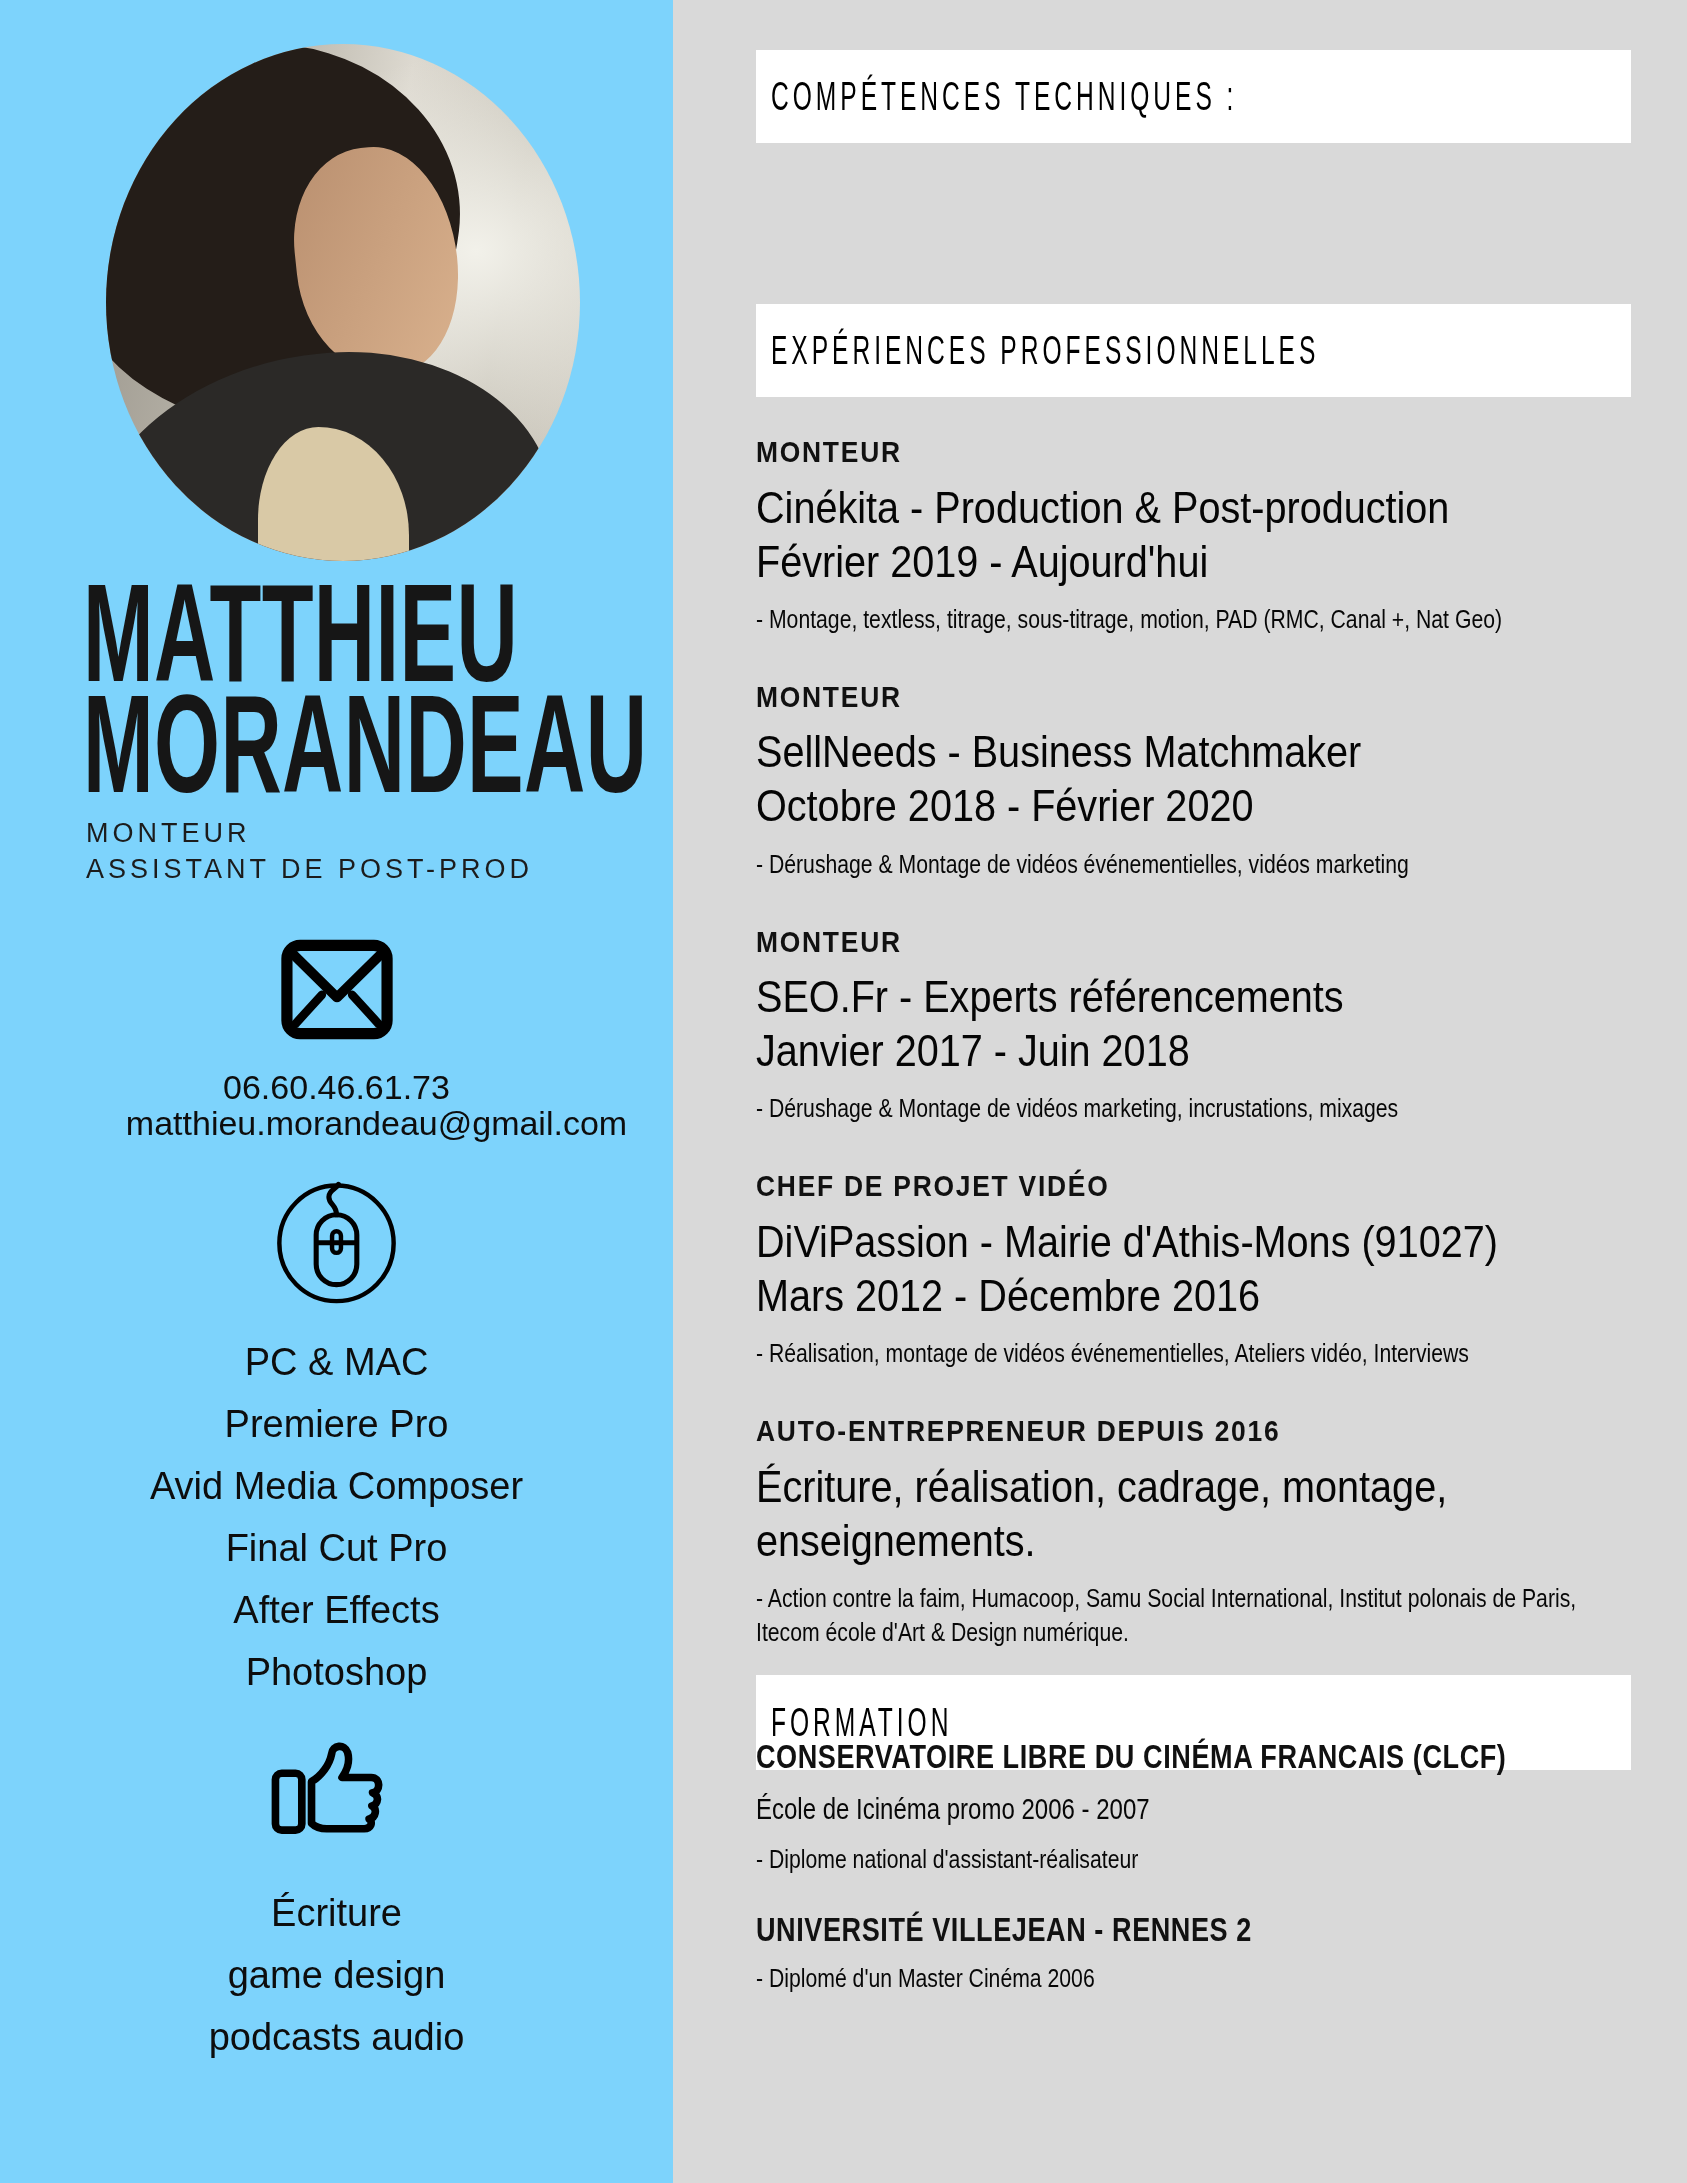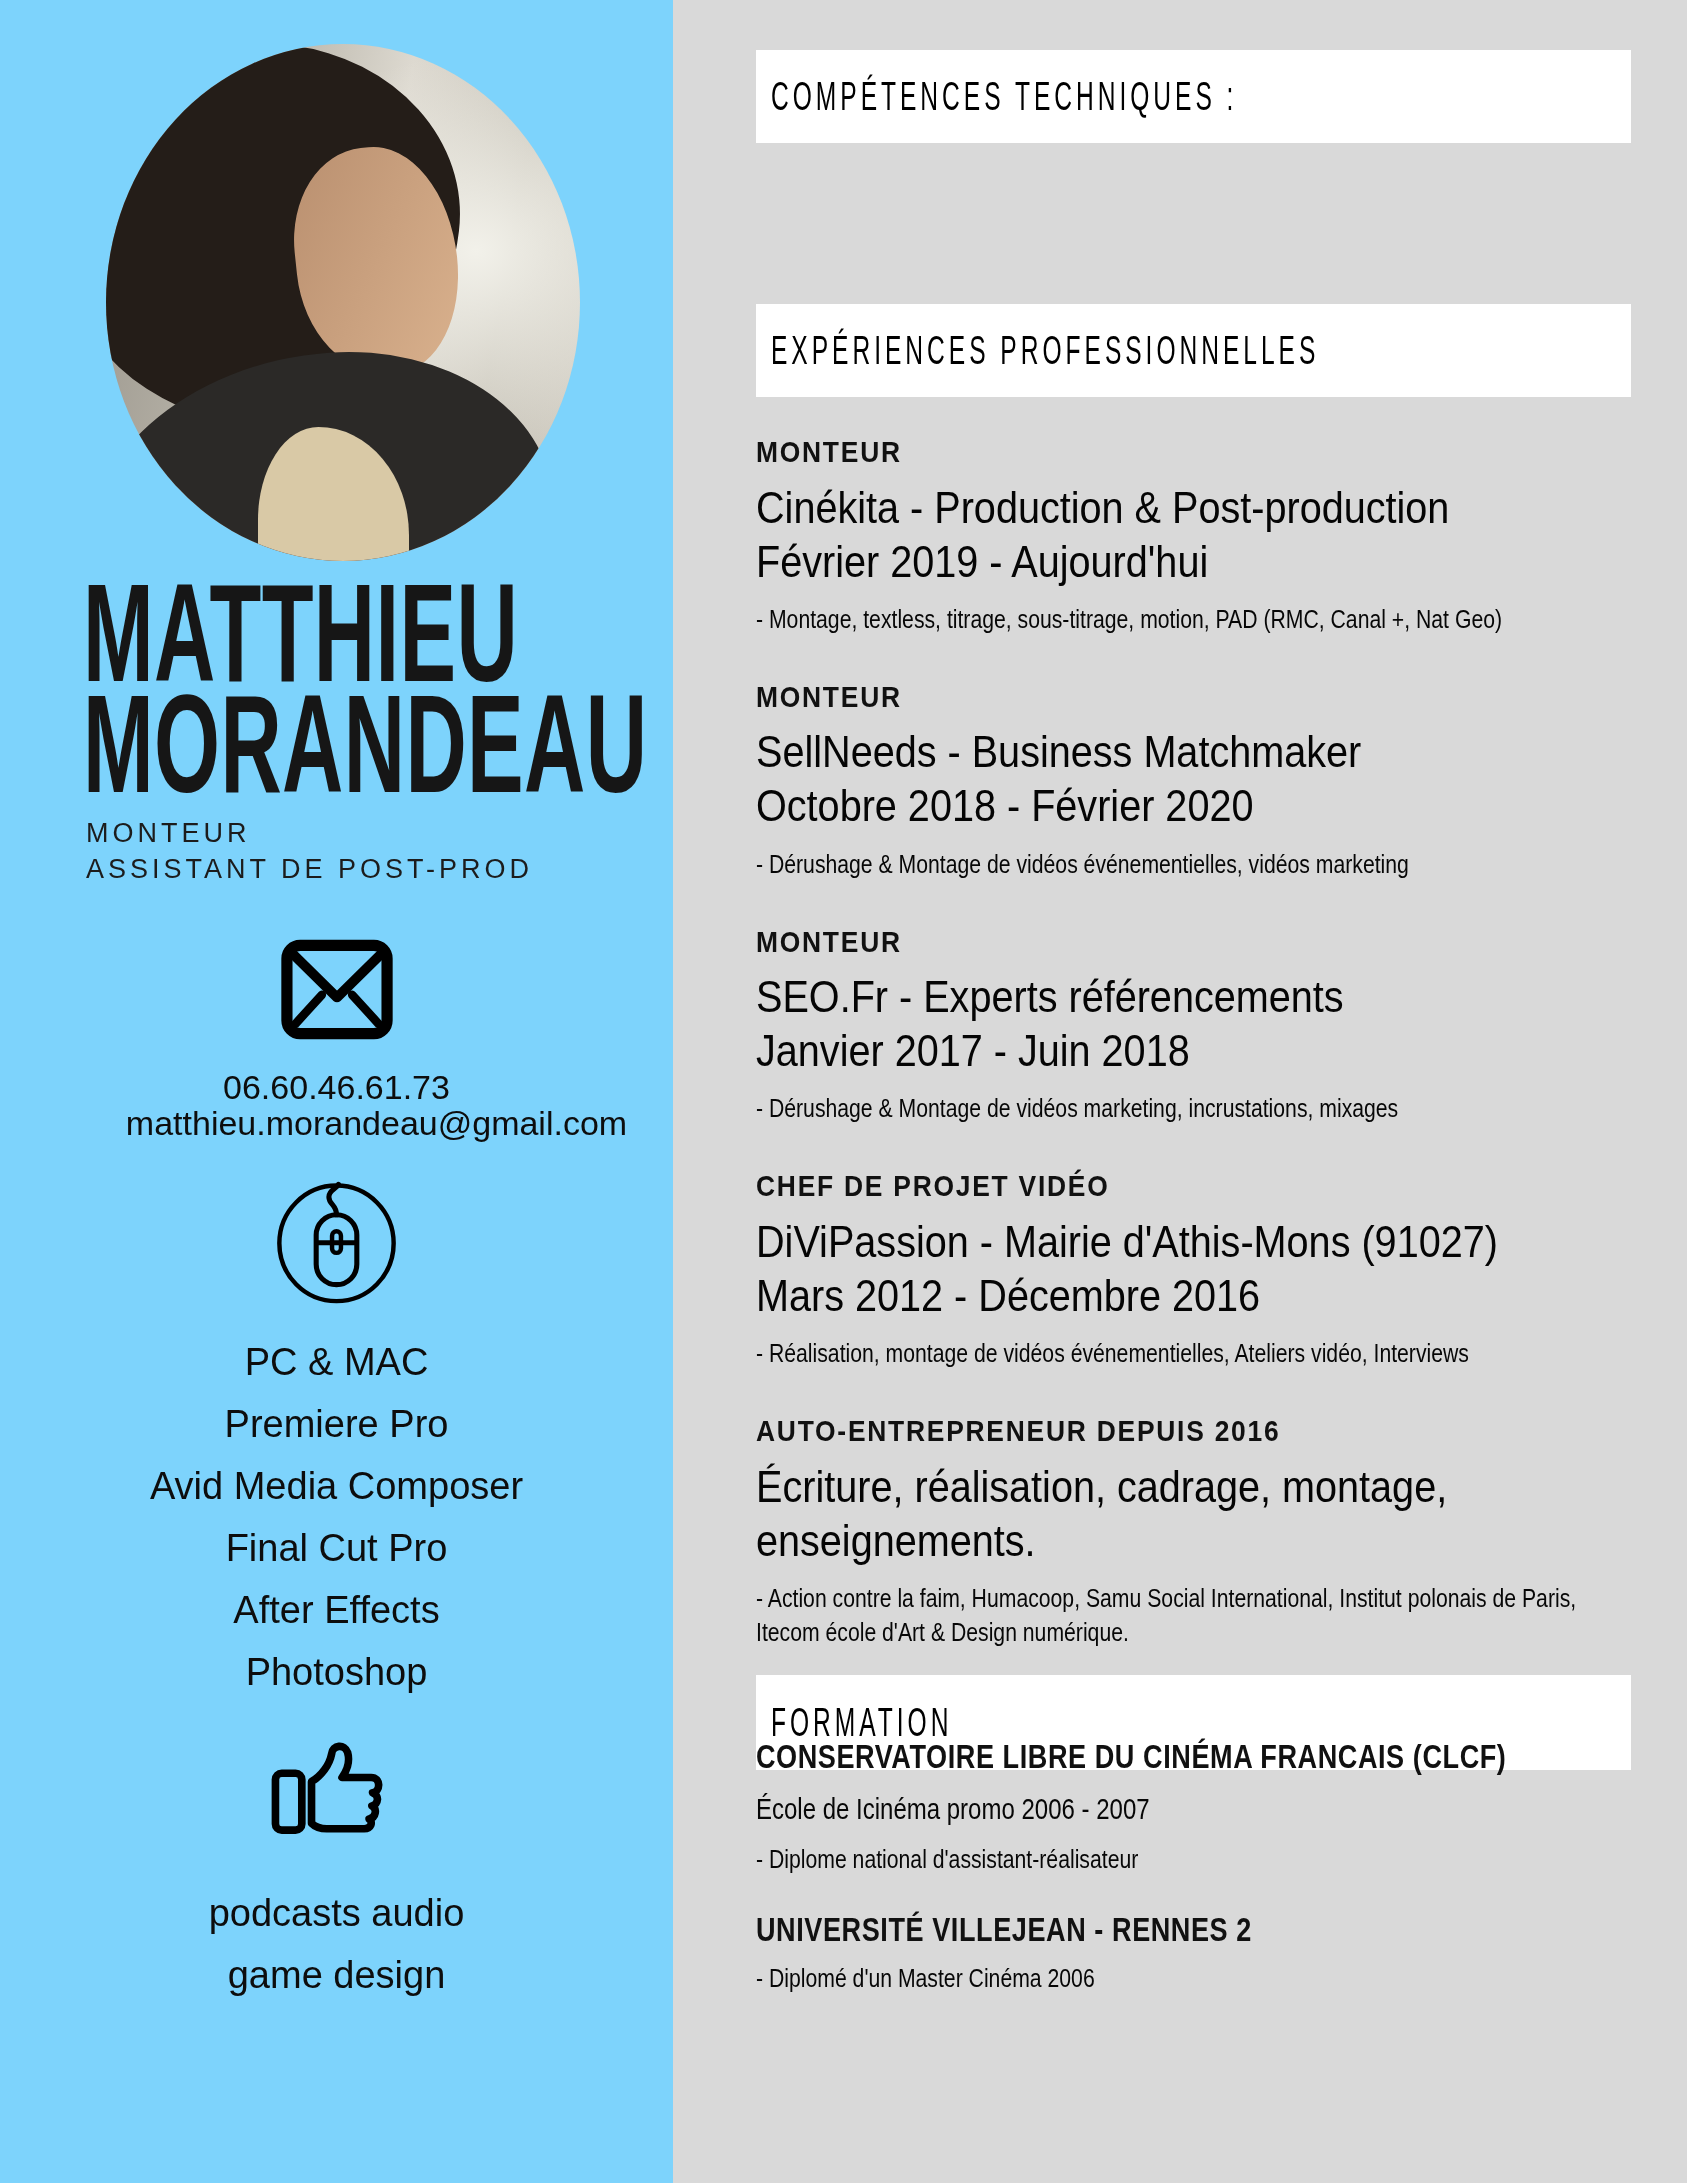--- a/index.html
+++ b/index.html
@@ -155,22 +155,23 @@
     </div>
 
     <div class="centered icon-row" style="top:1740px;">
       <svg viewBox="0 0 200 160" width="139" height="111" aria-hidden="true">
         <rect x="12" y="48" width="38" height="82" rx="9" fill="none" stroke="#000" stroke-width="11"></rect>
         <path d="M64 120 L64 60 C78 52 90 36 93 20 C94 7 112 5 116 18 C120 32 114 46 108 54 L150 54 C164 54 164 74 152 76 C162 79 161 93 151 95 C159 99 157 112 147 114 C153 118 150 128 140 128 L86 128 C78 128 70 126 64 120 Z" fill="none" stroke="#000" stroke-width="11" stroke-linejoin="round" stroke-linecap="round"></path>
       </svg>
     </div>
 
     <div class="centered interest-list">
+      <div class="interest-item">Écriture</div>
+      <div class="interest-item">game design</div>
       <div class="interest-item">podcasts audio</div>
-      <div class="interest-item">game design</div>
     </div>
 
   </div>
 
   <div class="right-col"></div>
 
   <div class="section-box box-competences">
     <div class="section-title">COMPÉTENCES TECHNIQUES :</div>
   </div>
 

